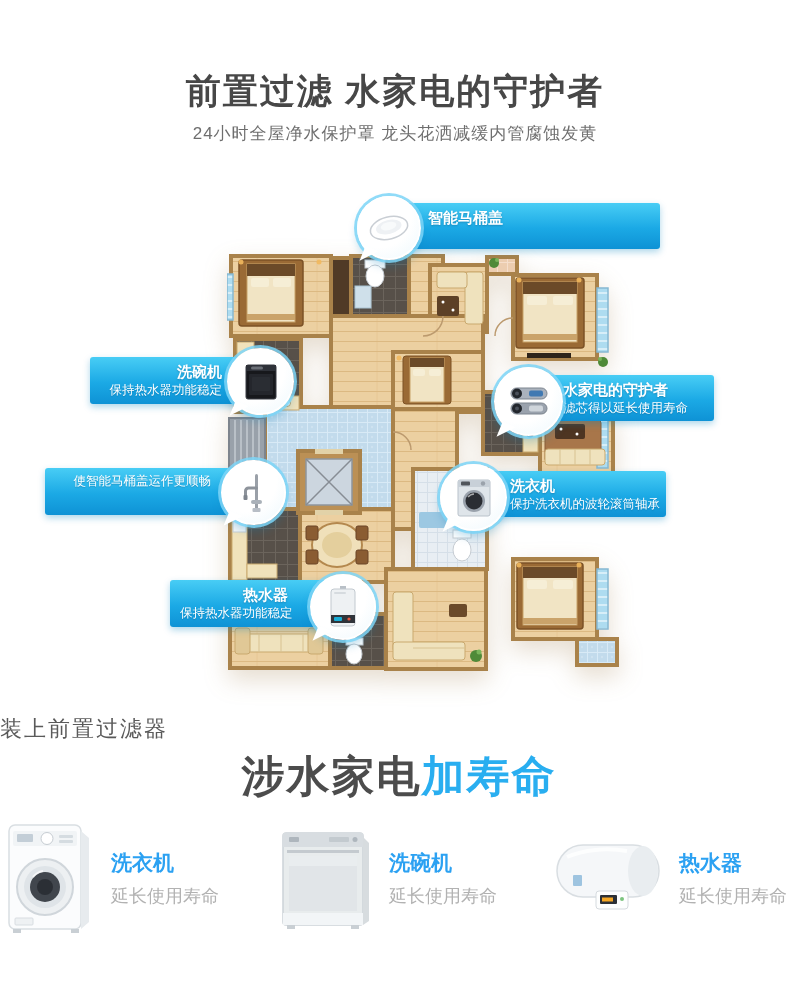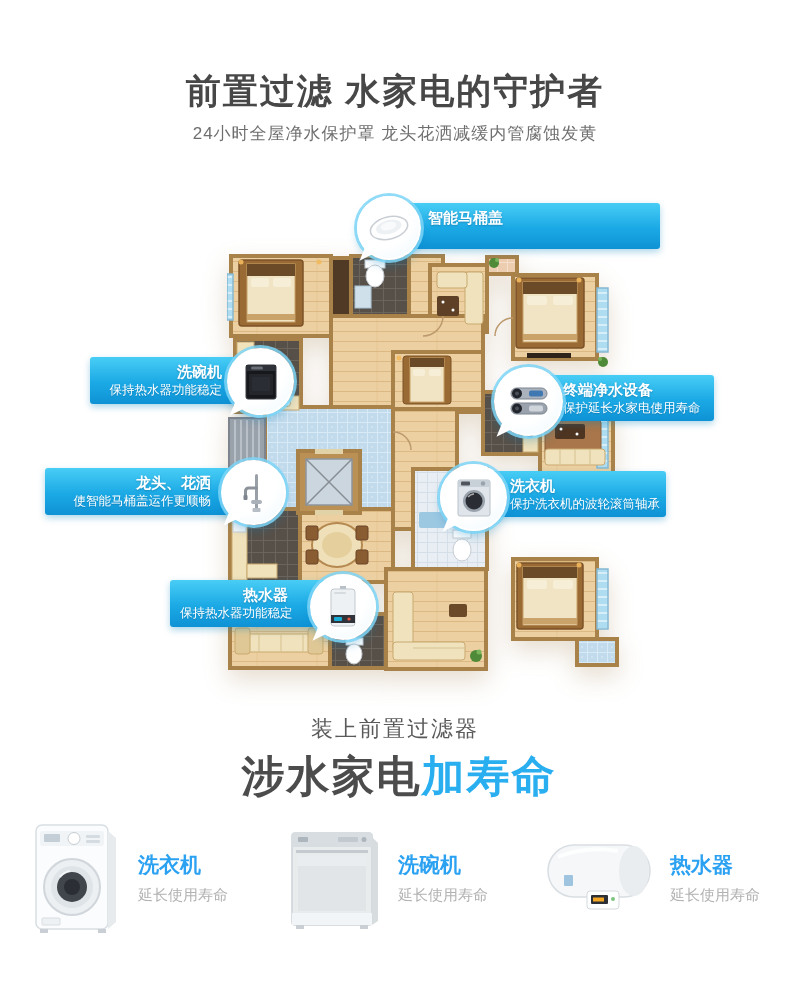--- a/index.html
+++ b/index.html
@@ -30,30 +30,30 @@
     background:radial-gradient(circle at 35% 30%,#ffffff 55%,#edf8fd 100%);
     border:2px solid #fff;
     box-shadow:0 0 0 3px rgba(124,213,247,.85),0 6px 10px rgba(0,125,185,.28);
     display:flex;align-items:center;justify-content:center;}
   .bubble::after{content:'';position:absolute;left:3px;bottom:-6px;width:0;height:0;
     border-style:solid;border-width:16px 14px 0 0;
     border-color:#fff transparent transparent transparent;transform:rotate(22deg);}
   .bubble svg{position:relative;z-index:2;}
 
   
-  .lead{position:absolute;top:702px;left:0;width:100%;text-align:center;
+  .lead{position:absolute;top:702px;left:0;width:100%;
     font-size:22px;color:#5a5a5a;letter-spacing:2px;}
   .headline{position:absolute;top:736px;left:4px;width:100%;text-align:center;
     font-size:43px;font-weight:bold;color:#4c4c4c;letter-spacing:2px;}
   .headline .accent{color:#29aef0;}
   .products{position:absolute;top:796px;left:0;width:100%;height:140px;
     display:flex;justify-content:center;align-items:center;gap:58px;}
   .product{display:flex;align-items:center;gap:16px;}
   .p-text .p-name{font-size:21px;font-weight:bold;color:#2ba1f2;}
-  .p-text .p-desc{font-size:15px;color:#b2b2b2;margin-top:7px;}
+  .p-text .p-desc{font-size:18px;color:#b2b2b2;margin-top:7px;}
 </style>
 </head>
 <body>
 
 <div class="stage">
 
   <div class="main-title">前置过滤 水家电的守护者</div>
   <div class="main-subtitle">24小时全屋净水保护罩 龙头花洒减缓内管腐蚀发黄</div>
 
   <div class="floorplan">
@@ -307,38 +307,37 @@
     <svg width="36" height="38" viewBox="0 0 36 38">
       <rect x="3" y="2" width="30" height="34" rx="2" fill="#17181c" stroke="#3a3d44"></rect>
       <rect x="3" y="2" width="30" height="6" fill="#2e3138"></rect>
       <rect x="8" y="3.5" width="12" height="3" rx="1.5" fill="#6a6f76"></rect>
       <rect x="6" y="11" width="24" height="21" rx="1" fill="#24262c"></rect>
       <rect x="9" y="14" width="18" height="14" rx="1" fill="#2c2f36" opacity=".8"></rect>
     </svg>
   </div>
 
   <div class="callout-bar" style="left:539px;top:363px;width:175px;height:46px;padding-left:24px;">
-    <div class="t">终端净水设备</div>
-    <div class="d">保护延长水家电使用寿命</div>
+    <div class="t">水家电的守护者</div>
+    <div class="d">滤芯得以延长使用寿命</div>
   </div>
   <div class="bubble" style="left:494px;top:355px;width:65px;height:65px;">
     <svg width="44" height="36" viewBox="0 0 44 36">
       <rect x="4" y="4" width="36" height="11" rx="5.5" fill="#aab2bd" stroke="#7d858f"></rect>
       <circle cx="10" cy="9.5" r="5" fill="#22262c"></circle>
         <circle cx="10" cy="9.5" r="2" fill="#4a505a"></circle>
       <rect x="22" y="6.5" width="14" height="6" rx="2" fill="#2e6fb0" opacity=".85"></rect>
       <rect x="4" y="19" width="36" height="11" rx="5.5" fill="#9aa2ad" stroke="#7d858f"></rect>
       <circle cx="10" cy="24.5" r="5" fill="#22262c"></circle>
         <circle cx="10" cy="24.5" r="2" fill="#4a505a"></circle>
       <rect x="22" y="21.5" width="14" height="6" rx="2" fill="#cfd5db"></rect>
     </svg>
   </div>
 
   <div class="callout-bar right-text" style="left:45px;top:456px;width:212px;height:47px;padding-right:46px;">
-    <div class="t">龙头、花洒</div>
     <div class="d">使智能马桶盖运作更顺畅</div>
   </div>
   <div class="bubble" style="left:221px;top:448px;width:61px;height:61px;">
     <svg width="30" height="42" viewBox="0 0 30 42">
       <rect x="16" y="2" width="3" height="36" rx="1.5" fill="#9aa0a8"></rect>
       <path d="M17.5 16 h-8 a3 3 0 0 0 -3 3 v4" fill="none" stroke="#8d939b" stroke-width="3" stroke-linecap="round"></path>
       <rect x="4.5" y="23" width="4" height="5" rx="1" fill="#7d848d"></rect>
       <rect x="12" y="28" width="11" height="4" rx="2" fill="#aab1b9"></rect>
       <rect x="13.5" y="36" width="8" height="4" rx="1" fill="#b8bec6"></rect>
     </svg>

